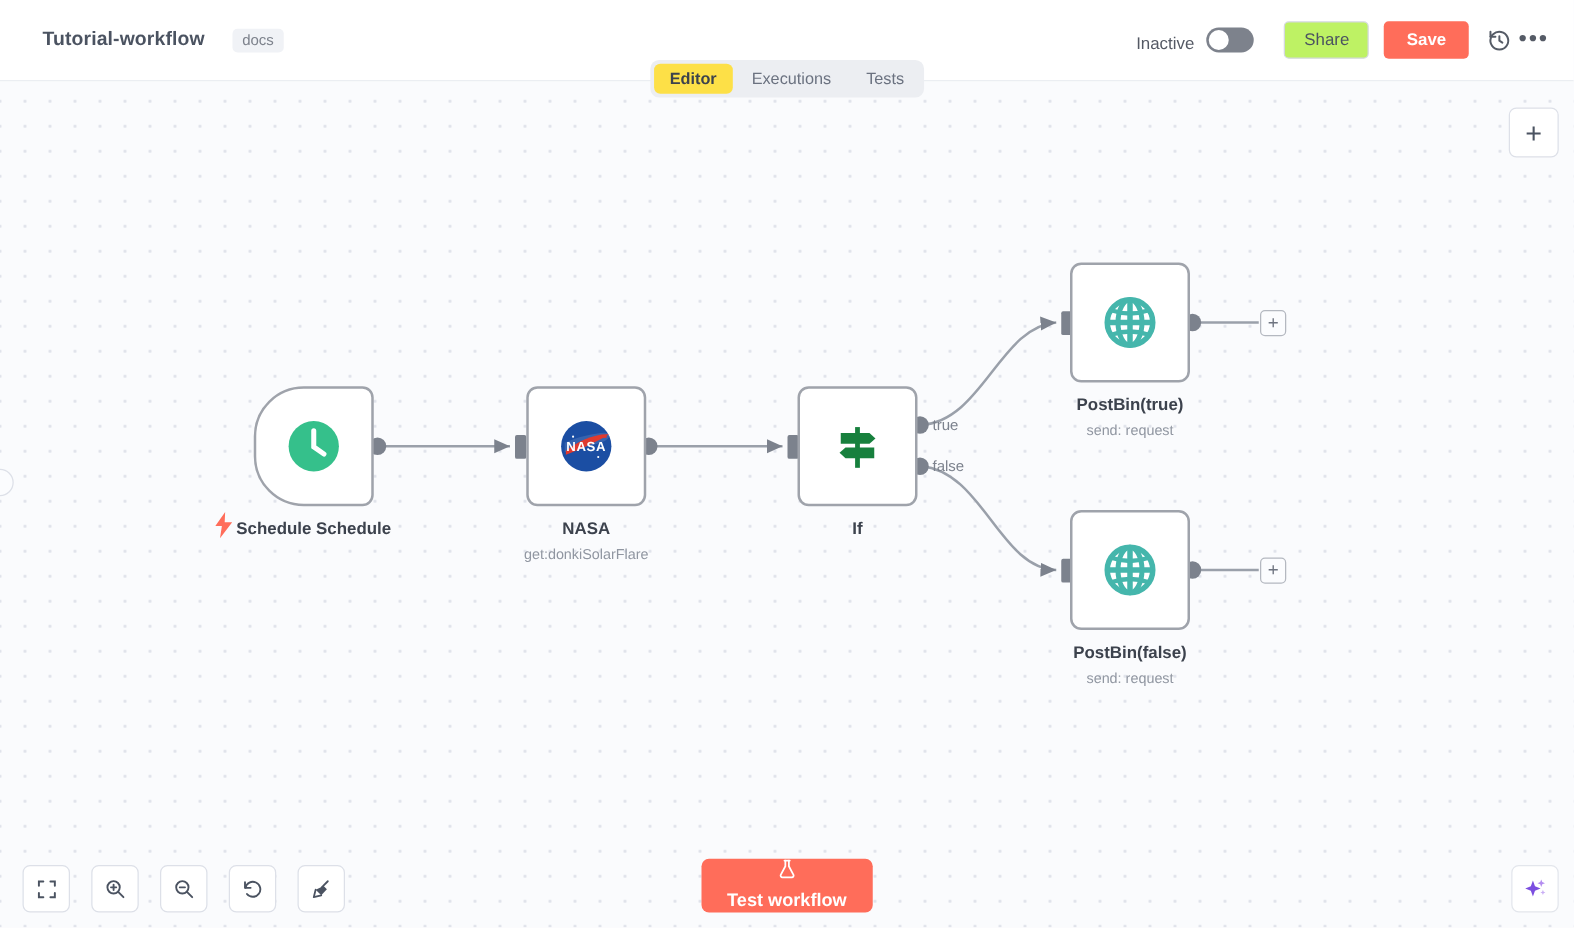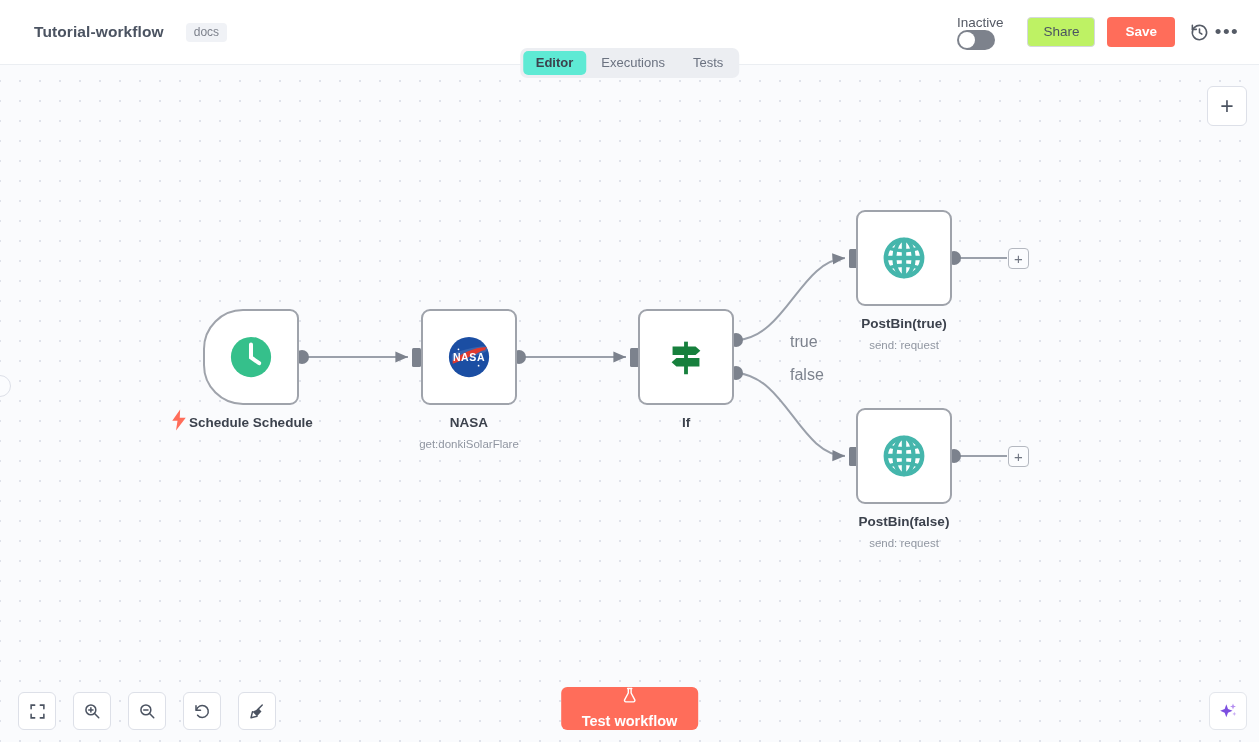--- a/index.html
+++ b/index.html
@@ -29,21 +29,21 @@
   .tag-chip {
     margin-left: 22px;
     background: #f0f2f6; color: #7d828c;
     font-size: 12px; border-radius: 4px;
     padding: 3px 8px 4px; line-height: 1;
   }
   .header-right {
     margin-left: auto; margin-right: 18px;
     display: flex; align-items: center; gap: 0;
   }
-  .activator { display: flex; align-items: flex-start; margin-right: 24px; flex-direction: column; }
+  .activator { display: flex; align-items: flex-end; gap: 10px; margin-right: 24px; }
   .activator-label { font-size: 13.5px; color: #545964; }
   .toggle {
     width: 38px; height: 20px; border-radius: 10px;
     background: #7d828c; position: relative; cursor: pointer;
     flex: none;
   }
   .toggle .knob {
     position: absolute; top: 2px; left: 2px;
     width: 16px; height: 16px; border-radius: 50%;
     background: #fff;
@@ -79,21 +79,21 @@
   .tabs {
     display: flex; align-items: center;
     background: #eceef2; border-radius: 7px;
     padding: 3px; gap: 2px;
   }
   .tab {
     font-size: 13px; color: #6b7280;
     padding: 5px 13px 6px; border-radius: 5px;
     cursor: pointer; white-space: nowrap; line-height: 1;
   }
-  .tab.active { background: #5eead4; color: #3c424d; font-weight: 600; }
+  .tab.active { background: #fde047; color: #3c424d; font-weight: 600; }
 
   
   .canvas {
     position: absolute; top: 65px; left: 0;
     width: 1259px; height: 677px;
     background-color: #fafbfd;
     background-image: radial-gradient(circle, #dfe2ea 1.1px, transparent 1.2px);
     background-size: 20px 20px;
     background-position: 10px 6px;
     overflow: hidden;
@@ -126,22 +126,22 @@
     pointer-events: none;
   }
   .node-sub {
     position: absolute;
     text-align: center; width: 230px;
     font-size: 11.5px; color: #9096a1; font-weight: 400;
     pointer-events: none;
   }
   .port-label {
     position: absolute;
-    font-size: 16px; color: #7c828d;
-    pointer-events: none; white-space: nowrap; margin-left: 44px;
+    font-size: 12px; color: #7c828d;
+    pointer-events: none; white-space: nowrap;
   }
   .bolt { position: absolute; left: 170px; top: 343px; width: 18px; height: 24px; }
 
   
   .plus-stub {
     position: absolute;
     width: 21px; height: 21px;
     border: 1.4px solid #b4b8c0; border-radius: 4px;
     background: #fbfcfe;
     display: flex; align-items: center; justify-content: center;

